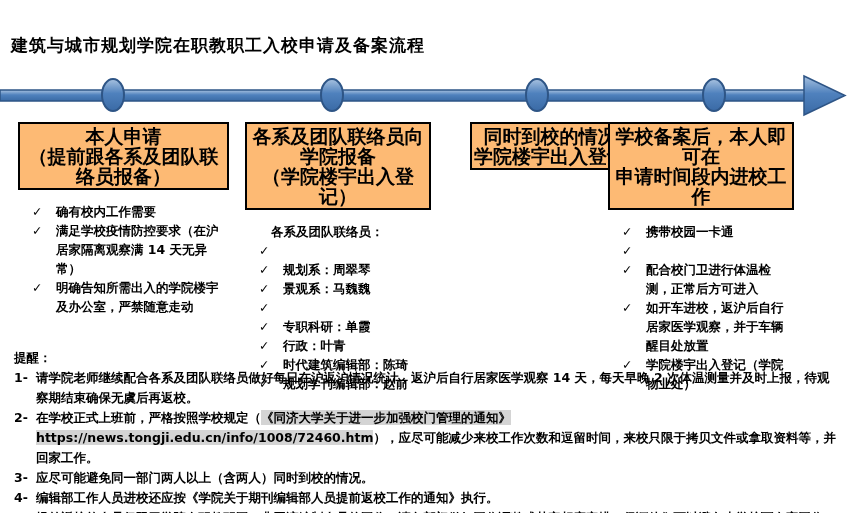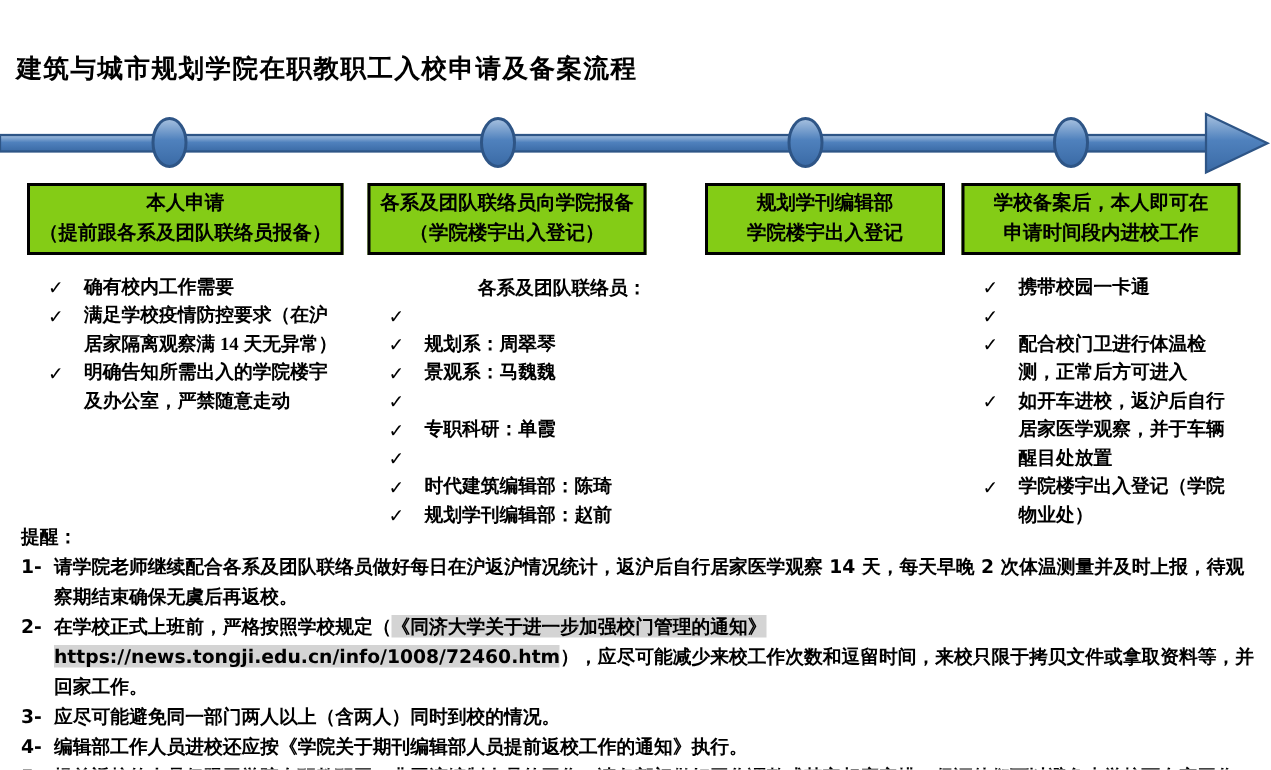--- a/index.html
+++ b/index.html
@@ -10,31 +10,31 @@
   }
   .title{
     position:absolute;top:34px;left:0;width:840px;
     font-size:17px;letter-spacing:1px;margin-left:11px;
   }
   svg.timeline{position:absolute;top:0;left:0;pointer-events:none;}
   .col{position:absolute;top:122px;font-size:12.5px;}
   .col-1{left:18px;width:211px;}
   .col-2{left:245px;width:186px;}
   .col-3{left:470px;width:160px;}
-  .col-4{left:641px;width:186px;}
+  .col-4{left:608px;width:186px;}
   .box{
-    border:2px solid #000;background:#84cc16;text-align:center;
-    font-size:13px;line-height:20px;padding:2px 1px;
+    border:2px solid #000;background:#fdba74;text-align:center;
+    font-size:19px;line-height:20px;padding:2px 1px;
   }
-  .intro{margin:12px 0 0 26px;line-height:19px;text-align:right;}
+  .intro{margin:12px 0 0 26px;line-height:19px;}
   .bullets{list-style:none;margin:12px 0 0 0;padding:0 0 0 14px;line-height:19px;}
   .intro + .bullets{margin-top:0;}
   .bullets li{display:flex;align-items:flex-start;}
   .chk{flex:0 0 24px;}
-  .btxt{flex:1;font-family:Liberation Serif, serif;}
+  .btxt{flex:1;}
   .reminders{
     position:absolute;left:14px;top:348px;width:822px;
     font-size:12.5px;line-height:20px;
   }
   .rem-item{display:flex;align-items:flex-start;}
   .rem-num{flex:0 0 22px;}
   .rem-text{flex:1;}
   .hl{background:#d4d4d4;}
 </style>
 </head>
@@ -99,34 +99,35 @@
       </li>
       <li>
         <span class="chk">✓</span>
       </li>
       <li>
         <span class="chk">✓</span>
         <span class="btxt">专职科研：单霞</span>
       </li>
       <li>
         <span class="chk">✓</span>
+        <span class="btxt">行政：叶青</span>
       </li>
       <li>
         <span class="chk">✓</span>
         <span class="btxt">时代建筑编辑部：陈琦</span>
       </li>
       <li>
         <span class="chk">✓</span>
         <span class="btxt">规划学刊编辑部：赵前</span>
       </li>
     </ul>
 </div>
 <div class="col col-3">
   <div class="box">
-      <div>规划学刊编辑部</div>
+      <div>同时到校的情况</div>
       <div>学院楼宇出入登记</div>
     </div>
 
 </div>
 <div class="col col-4">
   <div class="box">
       <div>学校备案后，本人即可在</div>
       <div>申请时间段内进校工作</div>
     </div>
 

